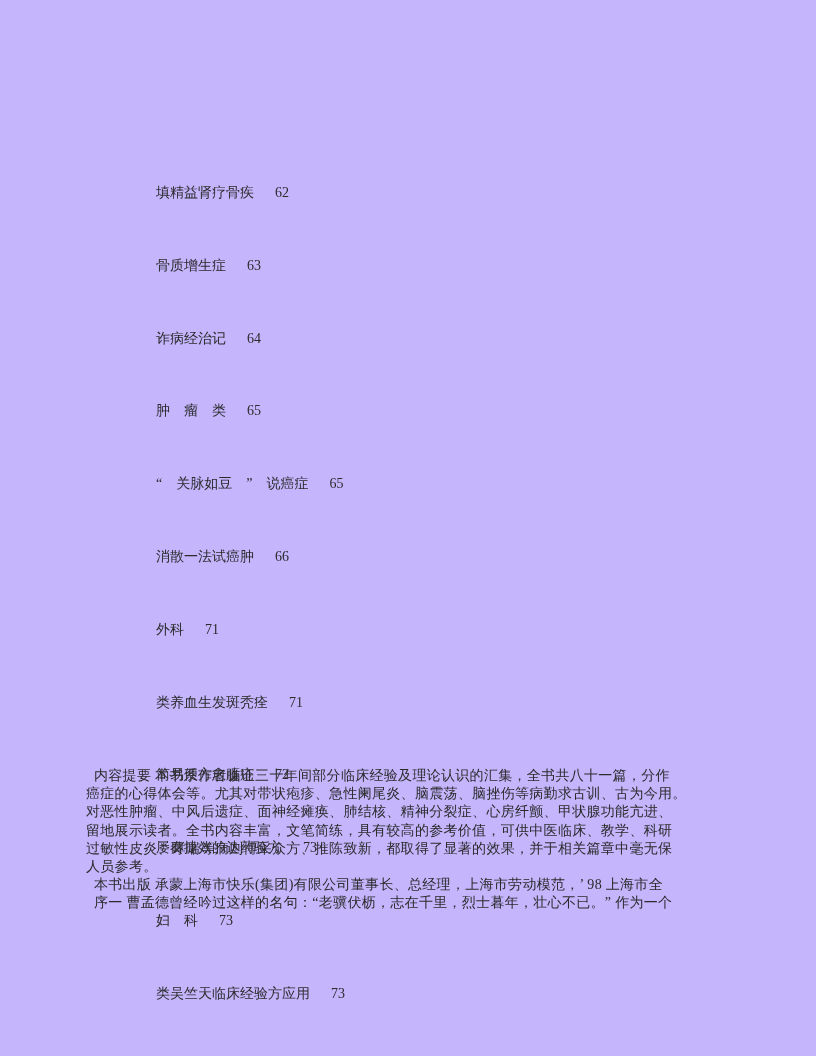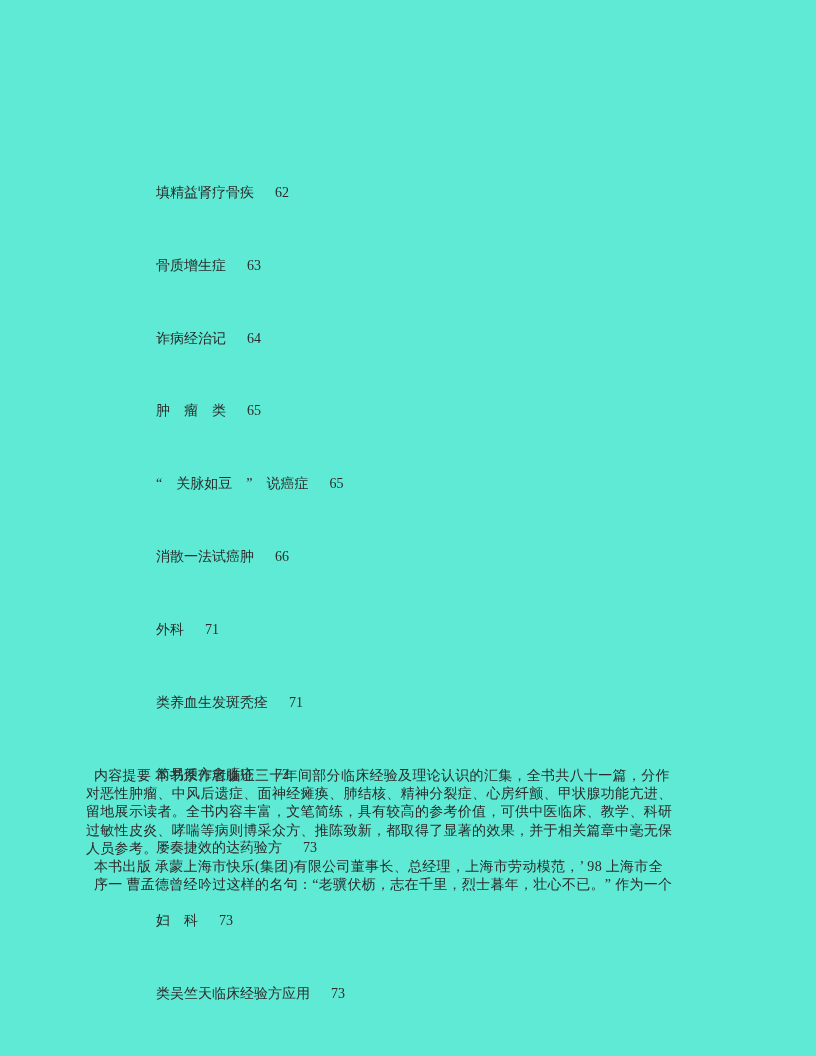--- a/index.html
+++ b/index.html
@@ -4,21 +4,21 @@
 <style>
   html, body {
     margin: 0;
     padding: 0;
     background: #ffffff;
   }
   .page {
     position: relative;
     width: 816px;
     height: 1056px;
-    background: #5eead4;
+    background: #c4b5fd;
     overflow: hidden;
     font-family: "Liberation Serif", "DejaVu Serif", serif;
     color: #2b2b2b;
   }
   .toc {
     position: absolute;
     left: 128px;
     top: 93px;
     font-size: 14px;
     line-height: 18.2px;
@@ -152,20 +152,21 @@
       
     
       
     </div>
 
   <div class="body-text">
 
       <div class="body-line indent">内容提要 本书系作者临证三十年间部分临床经验及理论认识的汇集，全书共八十一篇，分作</div>
 
 
+      <div class="body-line">癌症的心得体会等。尤其对带状疱疹、急性阑尾炎、脑震荡、脑挫伤等病勤求古训、古为今用。</div>
 
       <div class="body-line">对恶性肿瘤、中风后遗症、面神经瘫痪、肺结核、精神分裂症、心房纤颤、甲状腺功能亢进、</div>
 
       <div class="body-line">留地展示读者。全书内容丰富，文笔简练，具有较高的参考价值，可供中医临床、教学、科研</div>
 
       <div class="body-line">过敏性皮炎、哮喘等病则博采众方、推陈致新，都取得了显著的效果，并于相关篇章中毫无保</div>
 
       <div class="body-line">人员参考。</div>
 
       <div class="body-line indent">本书出版 承蒙上海市快乐(集团)有限公司董事长、总经理，上海市劳动模范，’ 98 上海市全</div>

